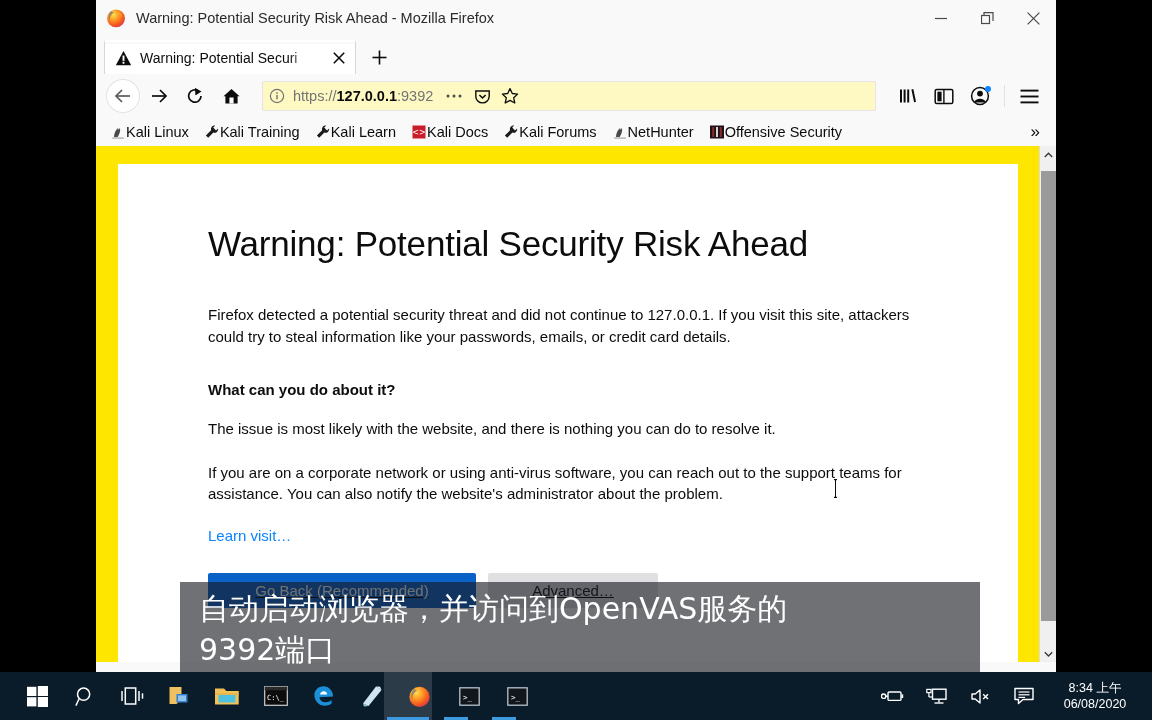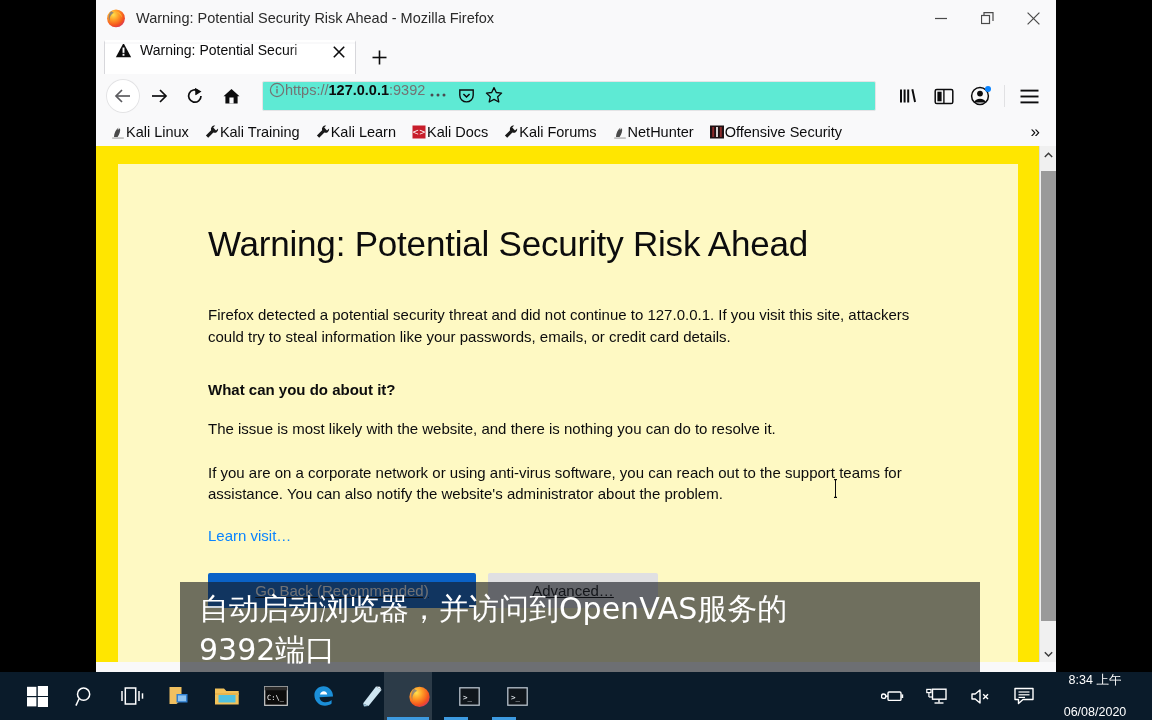--- a/index.html
+++ b/index.html
@@ -39,21 +39,21 @@
     width: 46px; height: 36px; display: flex; align-items: center; justify-content: center;
   }
   .wbtn svg { display: block; }
 
   
   #tabstrip {
     position: relative; height: 38px; background: #f9f9fa;
     display: flex; align-items: flex-end; padding-left: 8px;
   }
   #tab1 {
-    position: relative; display: flex; align-items: flex-start;
+    position: relative; display: flex; align-items: center;
     height: 34px; width: 252px; background: #fff;
     border-top: 2px solid #0a84ff00;
     border-left: 1px solid #d7d7db; border-right: 1px solid #d7d7db;
     border-top-left-radius: 2px; border-top-right-radius: 2px;
     padding: 0 6px 0 10px; gap: 8px;
   }
   #tab1::before {
     content: ""; position: absolute; left: 0; right: 0; top: 0; height: 2px;
     background: #f9f9fa;
   }
@@ -74,22 +74,22 @@
     height: 44px; background: #f9f9fa; display: flex; align-items: center;
     padding: 0 10px; gap: 2px;
   }
   .navbtn {
     width: 34px; height: 34px; border-radius: 17px;
     display: flex; align-items: center; justify-content: center; flex: none;
   }
   #btn-back { background: #ffffff; box-shadow: 0 0 0 1px #e3e3e5 inset; }
   #urlbar {
     flex: 1; height: 30px; margin: 0 9px 0 12px;
-    background: #5eead4; border: 1px solid #e4e4e6; border-radius: 2px;
-    display: flex; align-items: flex-start; padding: 0 6px; gap: 0;
+    background: #fef9c3; border: 1px solid #e4e4e6; border-radius: 2px;
+    display: flex; align-items: center; padding: 0 6px; gap: 8px;
     min-width: 0;
   }
   #url-text { font-size: 14.5px; color: #737373; white-space: nowrap; }
   #url-text b { color: #0c0c0d; font-weight: 700; }
   #urlbar-actions { display: flex; align-items: center; gap: 2px; }
   .uract { width: 26px; height: 26px; display: flex; align-items: center; justify-content: center; }
   #navbar-right { display: flex; align-items: center; gap: 2px; margin-left: 4px; }
   .tbtn { width: 34px; height: 34px; display: flex; align-items: center; justify-content: center; position: relative; }
   #acct-dot {
     position: absolute; right: 6px; top: 7px; width: 6px; height: 6px;
@@ -106,21 +106,21 @@
   .bm-label { font-size: 14.5px; color: #0c0c0d; }
   .bm-ico { width: 16px; height: 16px; flex: none; display: block; }
   #bm-overflow { margin-left: auto; padding: 0 8px; font-size: 17px; color: #0c0c0d; }
 
   
   #content-wrap {
     position: relative; height: 516px; background: #ffe600;
     padding: 18px 0 0 22px; overflow: hidden;
   }
   #page {
-    position: relative; width: 900px; height: 498px; background: #fef9c3;
+    position: relative; width: 900px; height: 498px; background: #ffffff;
     overflow: hidden;
   }
   #page-inner { padding: 60px 0 0 90px; width: 810px; }
   h1#err-title {
     font-size: 35px; font-weight: 400; color: #0c0c0d; letter-spacing: -0.2px;
     margin-bottom: 40px;
   }
   p.body {
     font-size: 15px; line-height: 21.5px; color: #0c0c0d; width: 705px; margin-bottom: 22px;
   }
@@ -169,21 +169,21 @@
   .tkicon.active::after {
     content: ""; position: absolute; left: 3px; right: 3px; bottom: 0; height: 3px; background: #3d9ae0;
   }
   .tkicon.open::after {
     content: ""; position: absolute; left: 12px; right: 12px; bottom: 0; height: 3px; background: #3d9ae0;
   }
   #tray { margin-left: auto; display: flex; align-items: center; height: 48px; }
   .tray-ico { width: 44px; height: 48px; display: flex; align-items: center; justify-content: center; }
   #clock {
     width: 98px; height: 48px; display: flex; flex-direction: column;
-    align-items: center; justify-content: space-between; color: #fff; font-size: 12.5px; line-height: 16px;
+    align-items: center; justify-content: center; color: #fff; font-size: 12.5px; line-height: 16px;
   }
   #tray-edge { width: 8px; height: 48px; }
 </style>
 </head>
 <body>
 
 <div id="screen">
 
   <div id="desktop-left"></div>
   <div id="desktop-right"></div>

